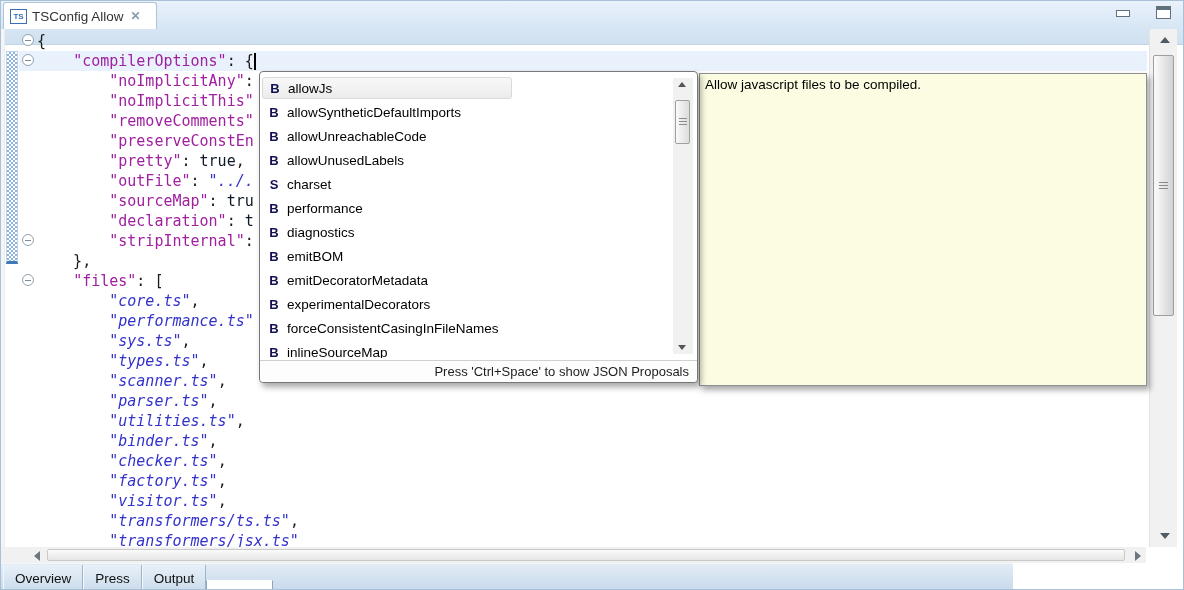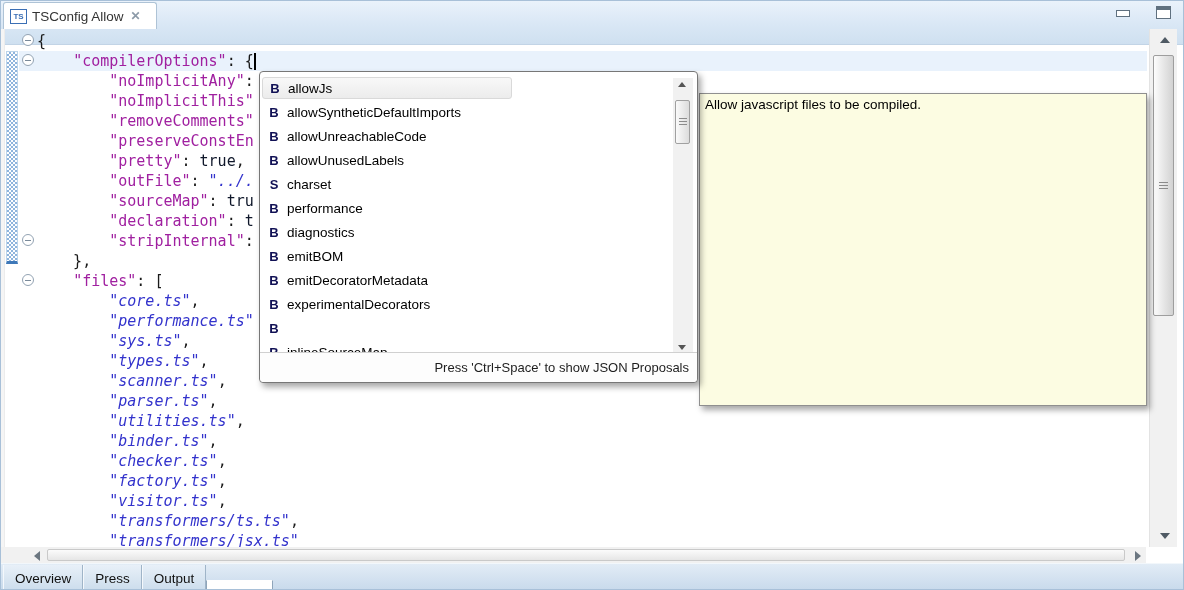--- a/index.html
+++ b/index.html
@@ -49,21 +49,21 @@
   .arr.up   { left:10px; top:8px;    border-left:5px solid transparent; border-right:5px solid transparent; border-bottom:6px solid #4F5A64; }
   .arr.down { left:10px; bottom:8px; border-left:5px solid transparent; border-right:5px solid transparent; border-top:6px solid #4F5A64; }
   .hscroll { position:absolute; left:28px; top:546px; width:1117px; height:16px; background:#F1F1F1; z-index:3; }
   .hthumb { position:absolute; left:18px; top:2px; width:1078px; height:12px;
             background:linear-gradient(180deg,#FBFBFB,#E6E6E6); border:1px solid #C9C9C9; border-radius:2px; }
   .arr.left  { left:5px; top:4px;  border-top:5px solid transparent; border-bottom:5px solid transparent; border-right:6px solid #6B7680; }
   .arr.right { right:5px; top:4px; border-top:5px solid transparent; border-bottom:5px solid transparent; border-left:6px solid #6B7680; }
   .hcorner { position:absolute; left:0; top:546px; width:28px; height:16px; background:#F1F1F1; z-index:3; }
 
   
-  .bottombar { position:absolute; left:0; top:562px; width:1184px; height:28px;
+  .bottombar { position:absolute; left:0; top:562px; width:1012px; height:28px;
                background:linear-gradient(180deg,#E2ECF6,#C7D9EB); border-top:1px solid #F2F7FB; z-index:3; }
   .btabs { position:absolute; left:2px; top:0; height:28px; display:flex; }
   .btab { height:26px; margin-top:1px; padding:0 11px; display:flex; align-items:center; font-size:13.5px; color:#111;
           background:linear-gradient(180deg,#E8F0F8,#CBDCEC); border-right:1px solid #9FB4C8; border-left:1px solid #F4F8FC; }
   .btab.active { background:#fff; height:27px; margin-top:16px; border:1px solid #8FA5BA; border-top:1px solid #fff;
                  border-radius:0 0 4px 4px; font-weight:normal; }
 
   
   .popup { position:absolute; left:258px; top:70px; width:439px; height:312px; background:#fff;
            border:1px solid #777; border-radius:4px; box-shadow:3px 4px 6px rgba(0,0,0,.35); z-index:10; }
@@ -72,28 +72,28 @@
   .pitem .ptype { width:12px; font-weight:bold; font-size:13px; color:#111155; text-align:center; }
   .pitem.sel { height:22px; margin:1px 0; width:250px; background:linear-gradient(180deg,#F8F8F8,#ECECEC);
                border:1px solid #D9D9D9; border-radius:3px; }
   .pscroll { position:absolute; right:4px; top:6px; width:20px; bottom:28px; background:#F1F1F1; }
   .pthumb { position:absolute; left:2px; top:22px; width:15px; height:44px;
             background:linear-gradient(90deg,#FAFAFA,#DCDCDC); border:1px solid #A0A0A0; border-radius:2px; }
   .pgrip { position:absolute; left:3px; top:17px; width:8px; height:8px;
            background:repeating-linear-gradient(180deg,#8B8B8B 0 1px,transparent 1px 3px); }
   .pscroll .arr.up   { left:5px; top:4px;    border-left:4px solid transparent; border-right:4px solid transparent; border-bottom:5px solid #555; }
   .pscroll .arr.down { left:5px; bottom:4px; border-left:4px solid transparent; border-right:4px solid transparent; border-top:5px solid #555; }
-  .pstatus { position:absolute; left:0; right:0; bottom:0; height:30px; border-top:1px solid #D0D0D0; background:#FDFDFD;
+  .pstatus { position:absolute; left:0; right:0; bottom:0; height:22px; border-top:1px solid #D0D0D0; background:#FDFDFD;
              display:flex; align-items:center; justify-content:flex-end; padding-right:8px; font-size:13px; color:#1E1E1E;
              border-radius:0 0 4px 4px; }
 
   
   .docpanel { position:absolute; left:698px; top:72px; width:448px; height:313px; background:#FCFCE2;
               border:1px solid #8F8F8F; box-shadow:3px 4px 6px rgba(0,0,0,.35); z-index:9;
-              font-size:13.5px; color:#000; padding:3px 5px;margin-top:20px; }
+              font-size:13.5px; color:#000; padding:3px 5px; }
 </style>
 </head>
 <body>
 
 <div class="window">
 
   <div class="topbar">
     <div class="etab">
       <span class="tsicon">TS</span>
       <span class="etab-label">TSConfig Allow</span>
@@ -177,20 +177,21 @@
         <div class="pitem">
           <span class="ptype">B</span>
           <span>emitDecoratorMetadata</span>
         </div>
         <div class="pitem">
           <span class="ptype">B</span>
           <span>experimentalDecorators</span>
         </div>
         <div class="pitem">
           <span class="ptype">B</span>
+          <span>forceConsistentCasingInFileNames</span>
         </div>
         <div class="pitem">
           <span class="ptype">B</span>
           <span>inlineSourceMap</span>
         </div>
       </div>
     <div class="pscroll">
       <div class="arr up"></div>
       <div class="pthumb">
           <div class="pgrip"></div>

